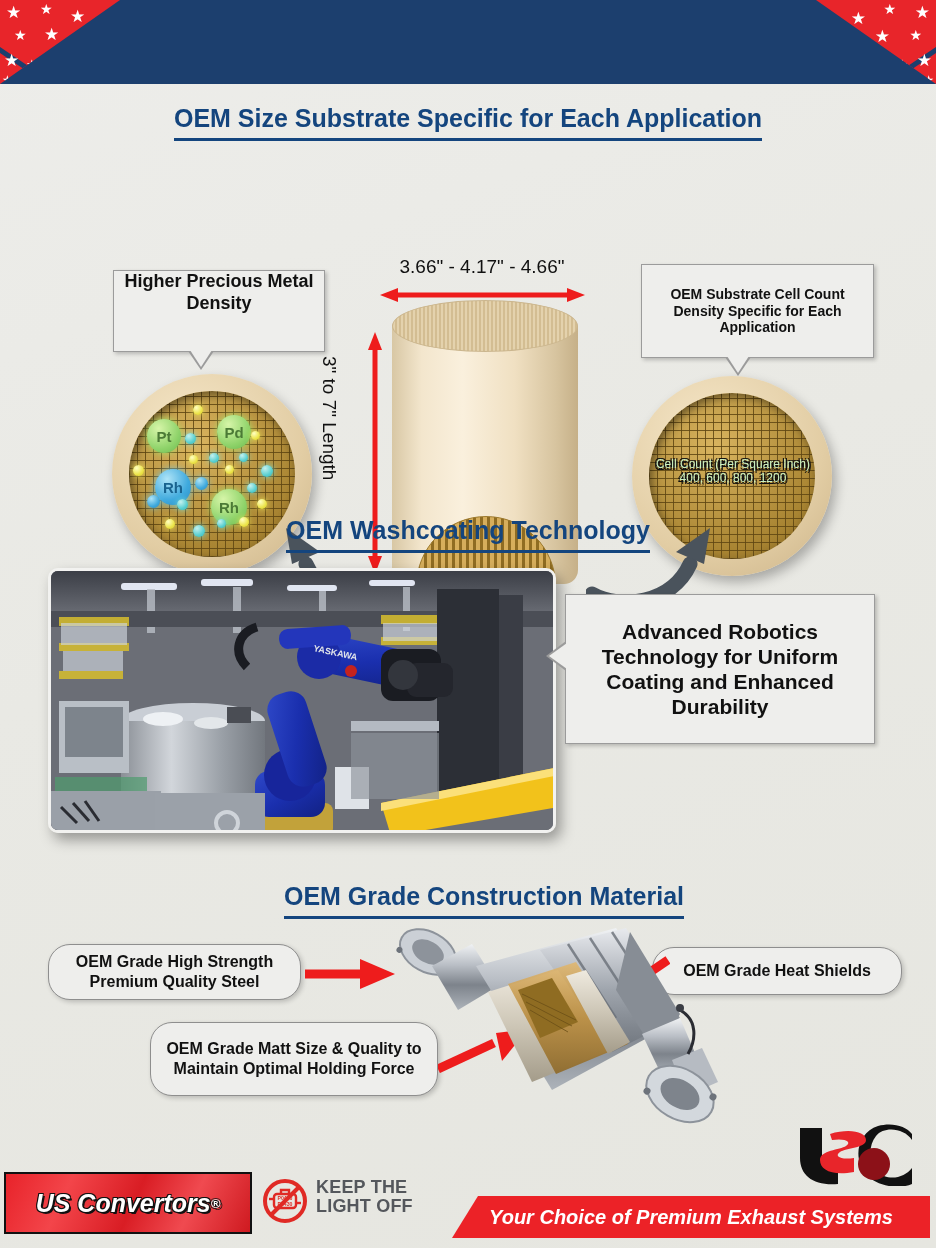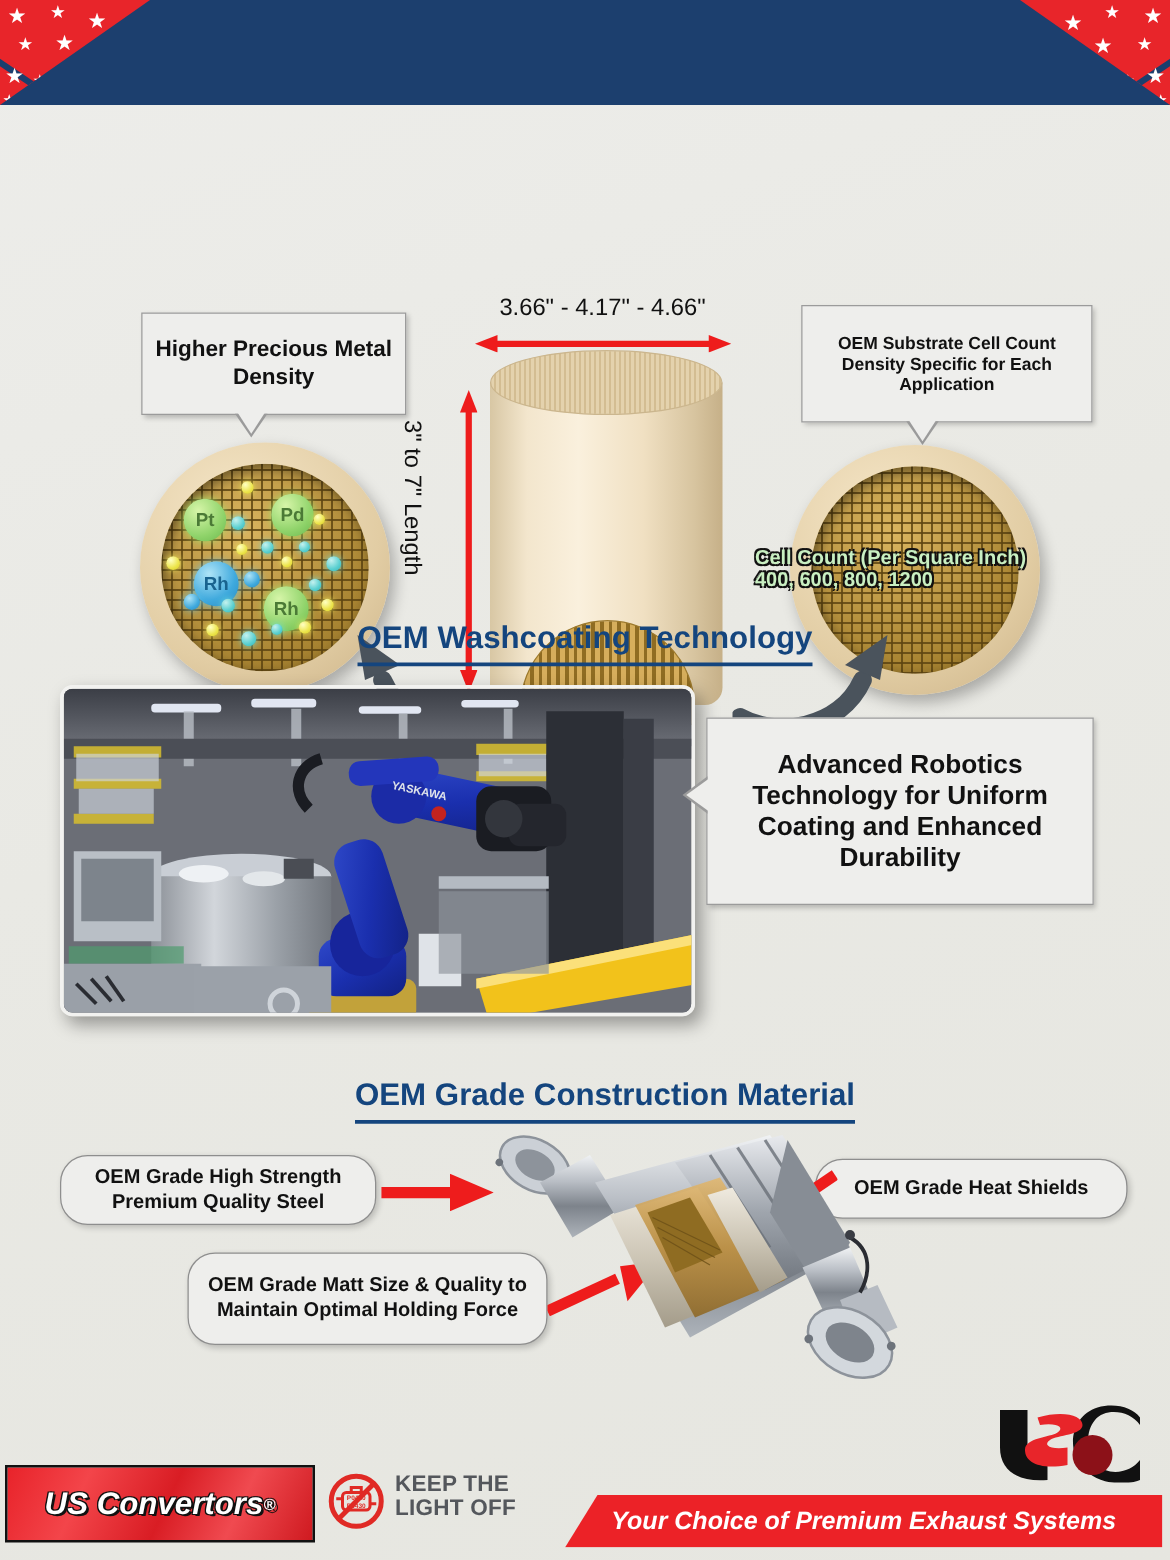--- a/index.html
+++ b/index.html
@@ -38,21 +38,21 @@
   
   #sec1 { position: relative; height: 400px; }
   #sec1 .section-heading { margin-top: 20px; }
 
   .callout-box { position: absolute; background: #eeeeec;
                  border: 1px solid #9b9b9b; text-align: center;
                  font-weight: bold; color: #111; line-height: 1.2;
                  box-shadow: 2px 2px 4px rgba(0,0,0,.22); }
 
   #callout-left { left: 113px; top: 166px; width: 212px; height: 82px;
-                  font-size: 18px; display: flex; align-items: center;
+                  font-size: 18px; display: flex; 
                   justify-content: center; padding: 0 8px; }
   #callout-left .tail-outer { position: absolute; left: 74px; bottom: -19px;
         width: 0; height: 0; border-left: 13px solid transparent;
         border-right: 13px solid transparent; border-top: 19px solid #9b9b9b; }
   #callout-left .tail-inner { position: absolute; left: 76px; bottom: -16px;
         width: 0; height: 0; border-left: 11px solid transparent;
         border-right: 11px solid transparent; border-top: 17px solid #eeeeec; }
 
   #callout-right { left: 641px; top: 160px; width: 233px; height: 94px;
                    font-size: 14px; display: flex; align-items: center;
@@ -112,21 +112,21 @@
   .p-green { background: radial-gradient(circle at 34% 28%,#d6f5a8,#8fd36a 62%,#6bb84e 100%);
              color: #4b7a36; box-shadow: 0 0 7px rgba(160,230,110,.9); }
   .p-blue  { background: radial-gradient(circle at 34% 28%,#aee4f7,#3fa9dd 60%,#2b8bc2 100%);
              color: #19638f; box-shadow: 0 0 7px rgba(100,200,240,.9); }
   .p-yellow{ background: radial-gradient(circle at 34% 28%,#ffffc2,#ece44a 60%,#d4c92c 100%);
              box-shadow: 0 0 6px rgba(240,235,90,.95); }
   .p-cyan  { background: radial-gradient(circle at 34% 28%,#c4f1ef,#58cfd0 60%,#3ab3b6 100%);
              box-shadow: 0 0 6px rgba(110,225,225,.9); }
 
   .cellcount-label { position: absolute; left: 604px; top: 354px; width: 258px;
-                     font-size: 16px; font-weight: bold;
+                     text-align: center; font-size: 12px; font-weight: normal;
                      color: #c9f0c2; line-height: 1.15;
                      text-shadow: -1.5px -1.5px 0 #111, 1.5px -1.5px 0 #111,
                                   -1.5px 1.5px 0 #111, 1.5px 1.5px 0 #111; }
 
   .curve-arrow { position: absolute; }
   #curve-left  { left: 280px; top: 398px; width: 130px; height: 110px; }
   #curve-right { left: 586px; top: 398px; width: 130px; height: 110px; }
 
   
   #sec2 { position: relative; height: 360px; }
@@ -218,20 +218,23 @@
       <span class="star" style="right:14px;top:28px;font-size:14px;">★</span>
       <span class="star" style="right:46px;top:28px;">★</span>
       <span class="star" style="right:4px;top:52px;">★</span>
       <span class="star" style="right:28px;top:58px;font-size:13px;">★</span>
       <span class="star" style="right:2px;top:74px;font-size:12px;">★</span>
     </div>
   </div>
 
   <div id="sec1">
 
+    <div class="section-heading">
+      <span class="txt">OEM Size Substrate Specific for Each Application</span>
+    </div>
 
     <div class="callout-box" id="callout-left">
       <span>Higher Precious Metal Density</span>
       <span class="tail-outer"></span>
       <span class="tail-inner"></span>
     </div>
 
     <div class="callout-box" id="callout-right">
       <span>OEM Substrate Cell Count Density Specific for Each Application</span>
       <span class="tail-outer"></span>

